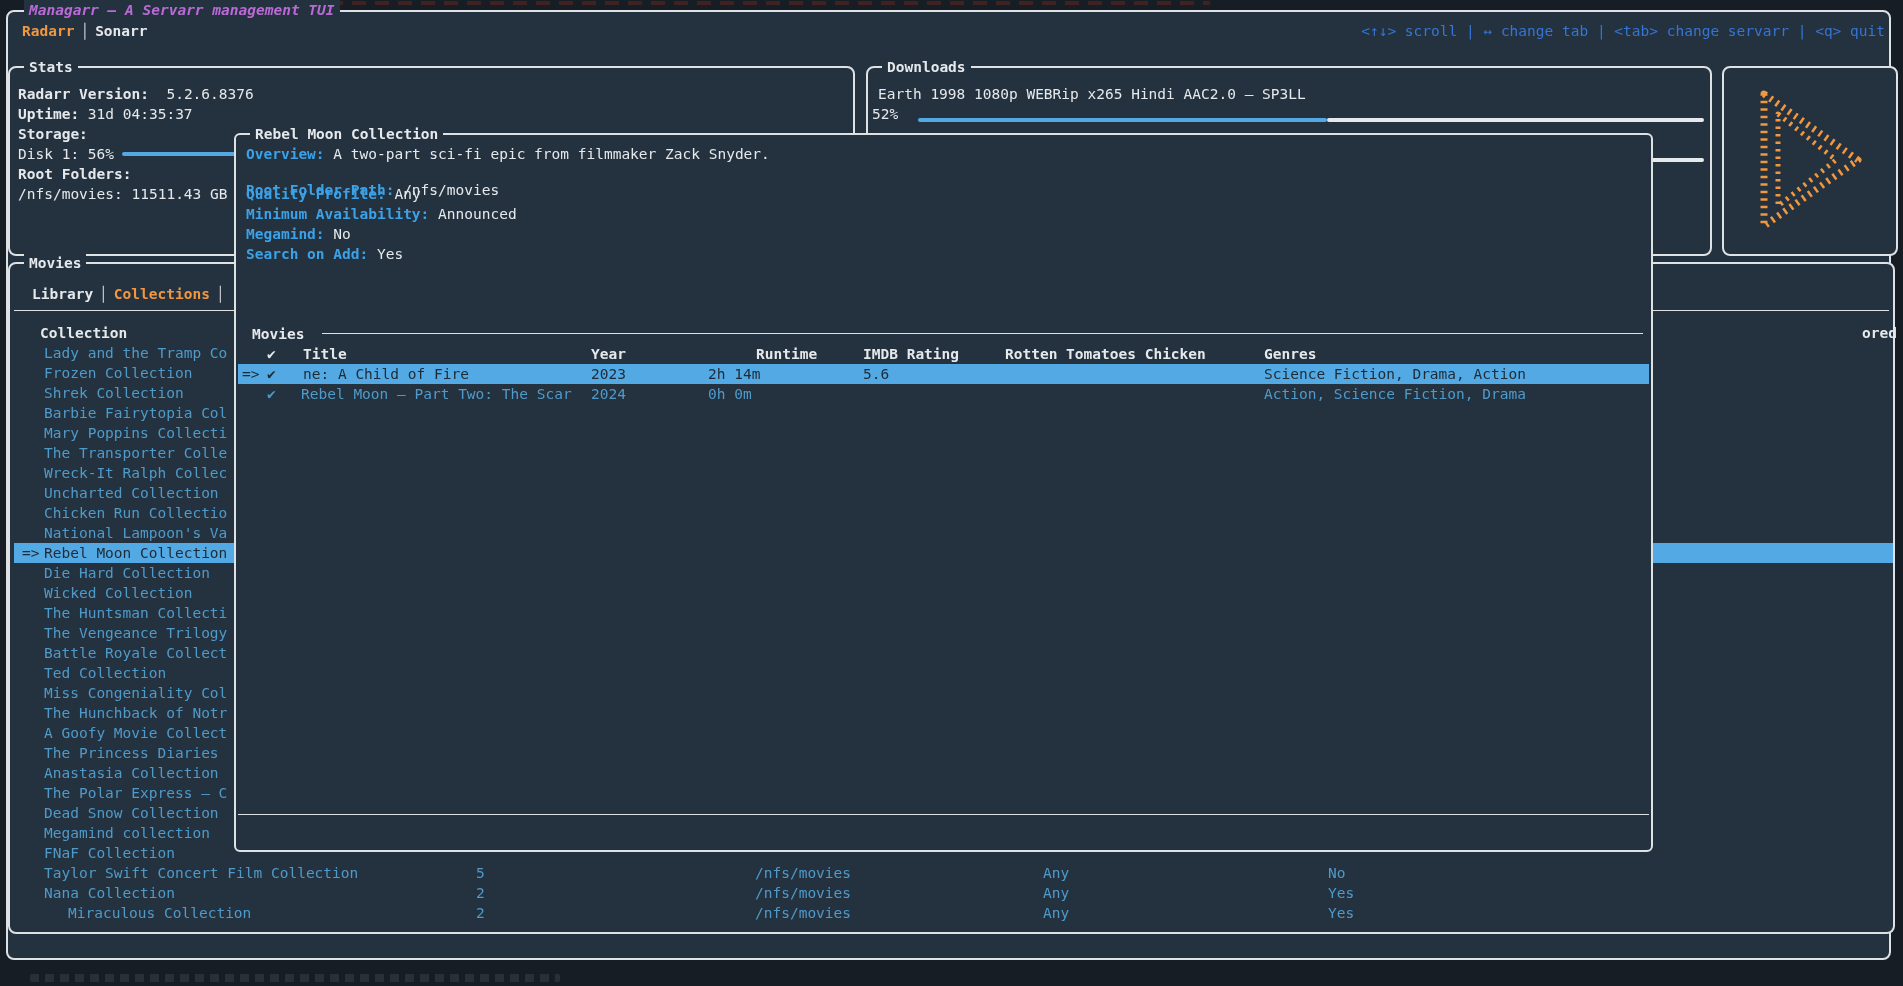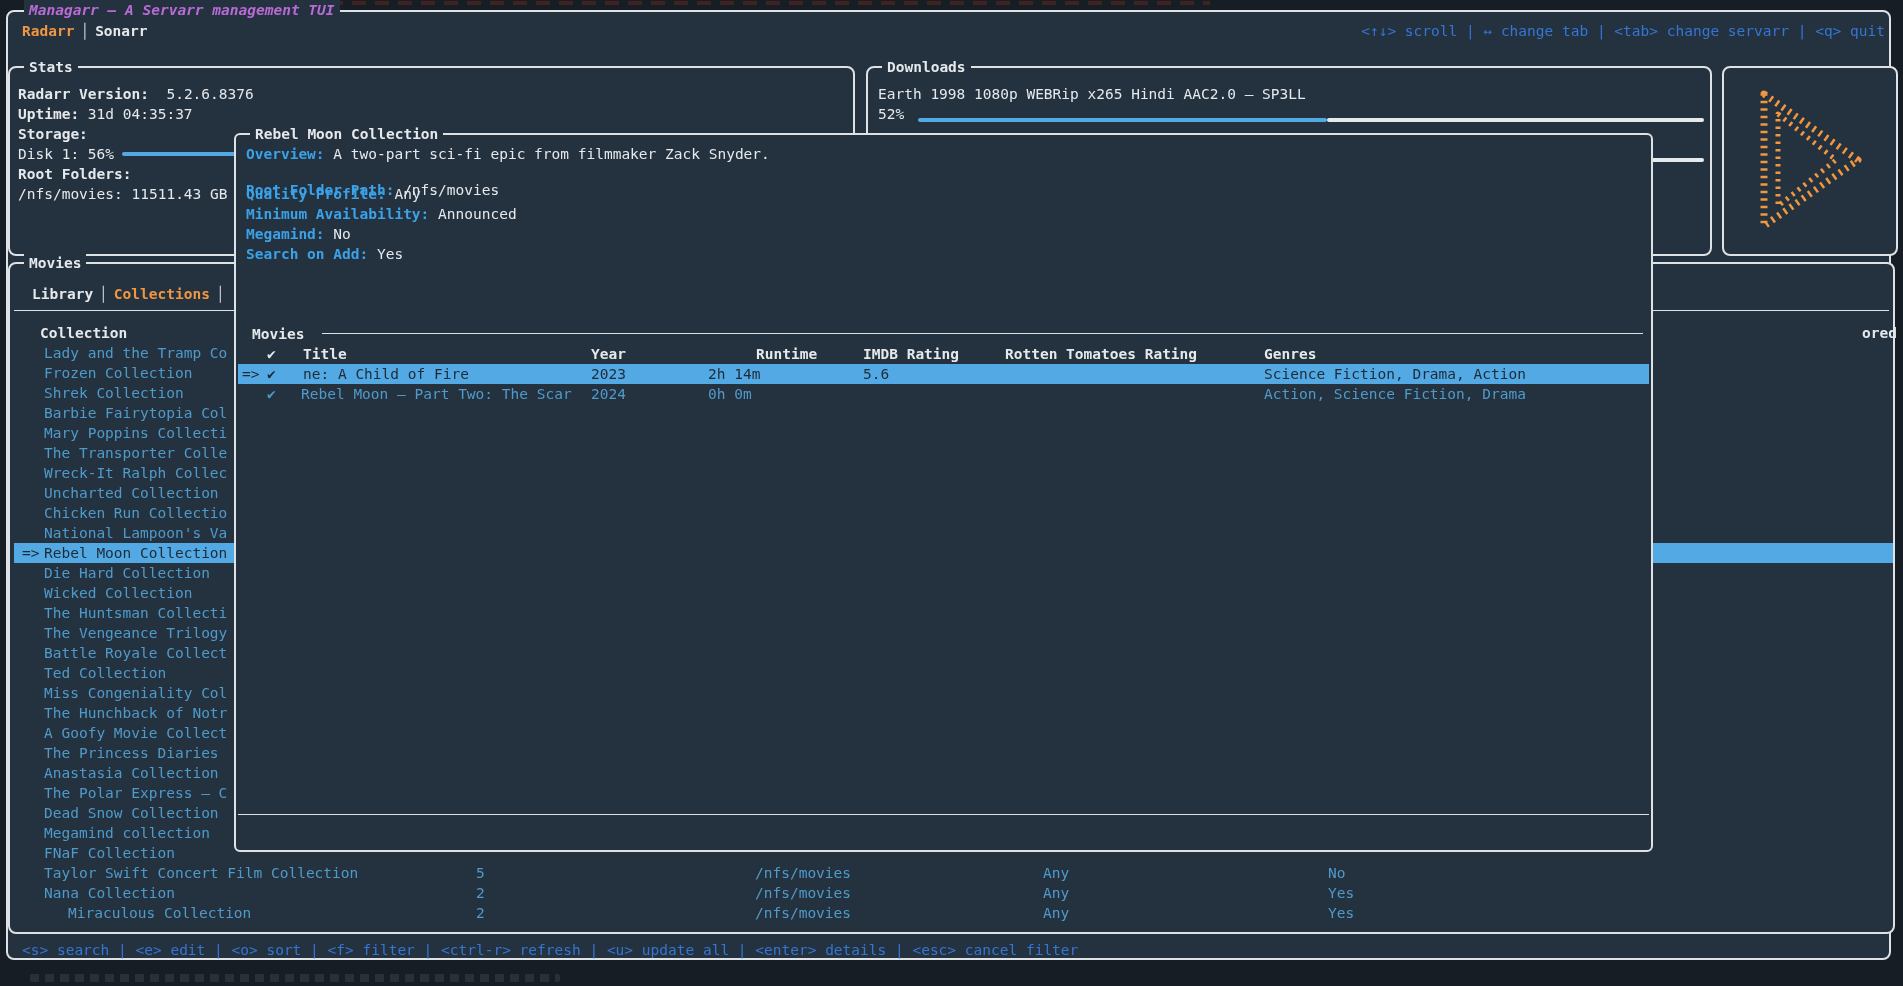--- a/index.html
+++ b/index.html
@@ -78,21 +78,21 @@
       <span><span>Disk 1:</span> <span>56%</span></span>
     </div>
     <div class="gauge" style="left:112px;top:84px;width:402px;background:var(--hl)"></div>
     <div class="row bold" style="left:8px;top:96px">Root Folders:</div>
     <div class="row" style="left:8px;top:116px">/nfs/movies: 11511.43 GB</div>
   </div>
 
   <div class="panel" style="left:866px;top:66px;width:846px;height:190px">
     <span class="chip white" style="left:14px">Downloads</span>
     <div class="row" style="left:10px;top:16px">Earth 1998 1080p WEBRip x265 Hindi AAC2.0 – SP3LL</div>
-    <div class="row" style="left:10px;top:36px">52%</div>
+    <div class="row" style="left:4px;top:36px">52%</div>
     <div class="gauge" style="left:50px;top:50px;width:409px;background:var(--hl)"></div>
     <div class="gauge" style="left:459px;top:50px;width:377px;background:var(--white)"></div>
 
     <div class="gauge" style="left:50px;top:90px;width:350px;background:var(--hl)"></div>
     <div class="gauge" style="left:400px;top:90px;width:436px;background:var(--white)"></div>
   </div>
 
   <div class="panel" style="left:1722px;top:66px;width:176px;height:190px">
     <svg width="172" height="186" viewBox="0 0 172 186">
       <polygon points="40,26 134,92 40,158" fill="none" stroke="#f0973f" stroke-width="7" stroke-dasharray="2.5 5" stroke-linejoin="round"></polygon>
@@ -205,42 +205,41 @@
         <div class="c-row" style="top: 639px;">
           <span class="c-cell" style="left: 30px; margin-left: 24px;">Miraculous Collection</span>
           <span class="c-cell" style="left: 462px;">2</span>
           <span class="c-cell" style="left: 741px;">/nfs/movies</span>
           <span class="c-cell" style="left: 1029px;">Any</span>
           <span class="c-cell" style="left: 1314px;">Yes</span>
         </div>
       </div>
   </div>
 
-  <div class="row bluek" style="left:22px;top:940px">&lt;s&gt; search | &lt;e&gt; edit | &lt;o&gt; sort | &lt;f&gt; filter | &lt;ctrl-r&gt; refresh | &lt;u&gt; update all | &lt;enter&gt; details | &lt;esc&gt; cancel filter</div>
 
   <div class="modal">
     <span class="chip white" style="left:14px">Rebel Moon Collection</span>
     <div id="modal-fields">
         <div class="m-row" style="top: 9px;"><span class="bold bluel">Overview:</span><span> A two-part sci-fi epic from filmmaker Zack Snyder.</span></div>
         <div class="m-row" style="top: 45px;"><span class="bold bluel">Root Folder Path:</span><span> /nfs/movies</span></div>
         <div class="m-row" style="top: 49px;"><span class="bold bluel">Quality Profile:</span><span> Any</span></div>
         <div class="m-row" style="top: 69px;"><span class="bold bluel">Minimum Availability:</span><span> Announced</span></div>
         <div class="m-row" style="top: 89px;"><span class="bold bluel">Megamind:</span><span> No</span></div>
         <div class="m-row" style="top: 109px;"><span class="bold bluel">Search on Add:</span><span> Yes</span></div>
       </div>
     <div class="m-row bold white" style="left:16px;top:189px">Movies</div>
     <div class="rule" style="left:86px;right:8px;top:198px"></div>
     <div id="modal-cols">
         <div class="t-row bold white" style="top: 209px;">
           <span class="c-cell" style="left: 29px;">✔</span>
           <span class="c-cell" style="left: 65px;">Title</span>
           <span class="c-cell" style="left: 353px;">Year</span>
           <span class="c-cell" style="left: 470px; padding-left: 48px;">Runtime</span>
           <span class="c-cell" style="left: 625px;">IMDB Rating</span>
-          <span class="c-cell" style="left: 767px;">Rotten Tomatoes Rating</span>
+          <span class="c-cell" style="left: 767px;">Rotten Tomatoes Chicken</span>
           <span class="c-cell" style="left: 1026px;">Genres</span>
         </div>
       </div>
     <div id="modal-rows">
         <div class="t-row sel" style="top: 229px;">
           <span class="c-cell" style="left: 4px;">=&gt;</span>
           <span class="c-cell" style="left: 29px;">✔</span>
           <span class="c-cell" style="left: 65px;">ne: A Child of Fire</span>
           <span class="c-cell" style="left: 353px;">2023</span>
           <span class="c-cell" style="left: 470px;">2h 14m</span>

